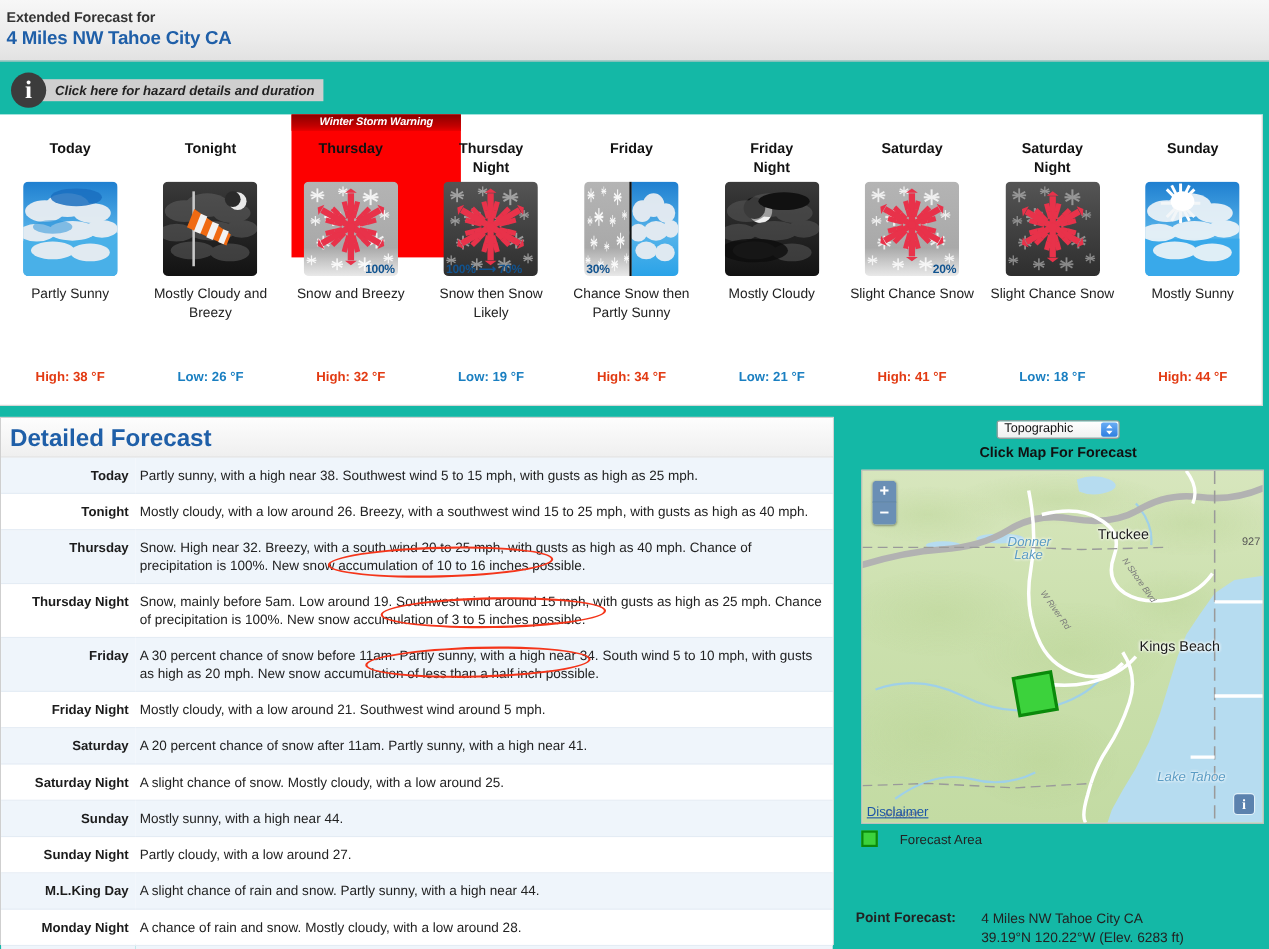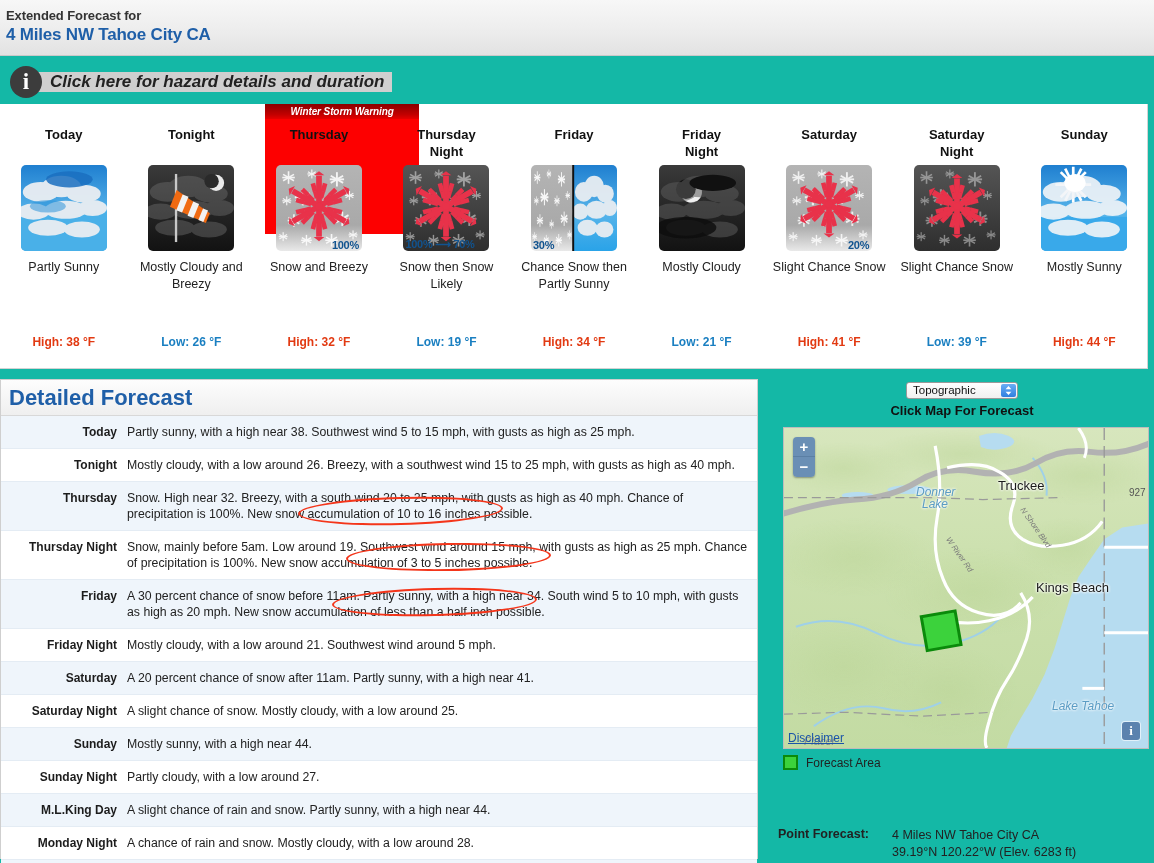--- a/index.html
+++ b/index.html
@@ -44,21 +44,21 @@
     display: flex; align-items: center; justify-content: center;
     font-family: "Liberation Serif", serif;
     font-weight: bold; font-size: 23px;
     position: relative; z-index: 2;
   }
   .hazard-text {
     margin-left: -8px;
     background: #cfcfcf;
     height: 20px; line-height: 20px;
     padding: 0 8px 0 16px;
-    font-size: 17px; font-style: italic; font-weight: bold;
+    font-size: 12px; font-style: italic; font-weight: bold;
     color: #222;
   }
 
   
   .forecast-panel {
     position: absolute; left: 0; top: 104px;
     width: 1148px; height: 265px;
     border: 1px solid #d3d3d3;
     border-left: none; border-top: none;
     background: #fff;
@@ -232,21 +232,21 @@
     display: flex; align-items: center; justify-content: center;
     z-index: 5; box-shadow: 0 0 0 1px rgba(255,255,255,.6);
   }
   .map-disclaimer {
     position: absolute; left: 4px; bottom: 3px;
     font-size: 12px; color: #1b55a8;
     text-decoration: underline; z-index: 5;
   }
   .legend-row {
     position: absolute; left: 13px; top: 376px;
-    display: flex; align-items: center; gap: 8px;
+    display: flex; align-items: center; gap: 20px;
     font-size: 12px; color: #222;
   }
   .legend-swatch {
     width: 15px; height: 15px;
     background: #3cd23c; border: 2px solid #0b8a0b;
   }
   .point-forecast {
     position: absolute; left: 8px; top: 448px;
     display: flex; font-size: 12.5px; color: #222;
   }
@@ -1194,21 +1194,21 @@
         <rect x="-2.6" y="-22.32" width="5.2" height="8.680000000000001" fill="#e8324a" transform="rotate(45) translate(0,-2)"></rect>
         <rect x="-2.6" y="-22.32" width="5.2" height="8.680000000000001" fill="#e8324a" transform="rotate(-45) translate(0,-2)"></rect>
         <rect x="-2.4" y="-13.950000000000001" width="4.8" height="7.4399999999999995" fill="#e8324a" transform="rotate(45) translate(0,-2)"></rect>
         <rect x="-2.4" y="-13.950000000000001" width="4.8" height="7.4399999999999995" fill="#e8324a" transform="rotate(-45) translate(0,-2)"></rect>
       </g>
                 <circle cx="0" cy="0" r="4" fill="#e8324a"></circle>
               </g>
       </svg>
           </div>
           <div class="card-desc">Slight Chance Snow</div>
-          <div class="card-temp temp-low">Low: 39 °F</div>
+          <div class="card-temp temp-low">Low: 18 °F</div>
         </div>
         <div class="card">
           <div class="card-day">Sunday</div>
           <div class="card-icon">
             <svg viewBox="0 0 96 96" class="ico">
               <defs>
      <linearGradient id="skyb" x1="0" y1="0" x2="0" y2="1">
        <stop offset="0%" stop-color="#1f7fd0"></stop>
                   <stop offset="55%" stop-color="#57b4ea"></stop>
        <stop offset="100%" stop-color="#2aa3e8"></stop>

